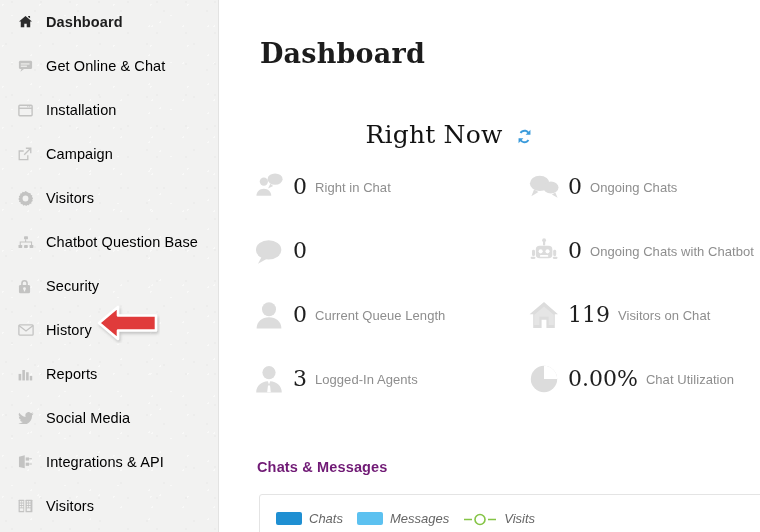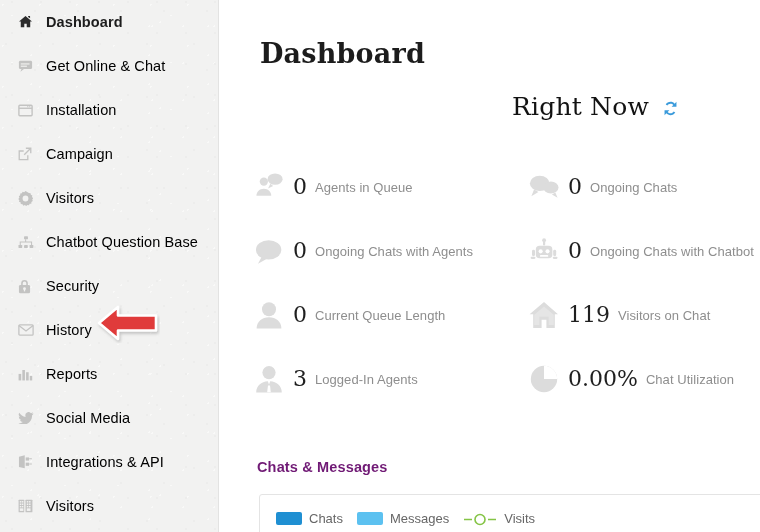--- a/index.html
+++ b/index.html
@@ -83,25 +83,25 @@
   #page-title {
     position: absolute;
     left: 41px; top: 38px;
     font-family: "DejaVu Serif", "Liberation Serif", serif;
     font-size: 27px;
     color: #1c1c1c;
     letter-spacing: .2px;
   }
   #right-now-row {
     position: absolute;
-    left: 0; top: 92px;
+    left: 0; top: 120px;
     width: 460px;
     display: flex;
     align-items: center;
-    justify-content: flex-end;
+    justify-content: center;
     gap: 13px;
   }
   #right-now-title {
     font-family: "DejaVu Serif", "Liberation Serif", serif;
     font-size: 25px;
     color: #121212;
     letter-spacing: .2px;
   }
   #refresh-btn {
     background: none; border: none; padding: 0;
@@ -163,20 +163,21 @@
     background: #ffffff;
     border: 1px solid #e4e4e4;
     border-radius: 3px;
   }
   #chart-legend {
     position: absolute;
     left: 16px; top: 16px;
     display: flex;
     align-items: center;
     gap: 14px;
+    font-style: italic;
   }
   .legend-entry { display: flex; align-items: center; gap: 7px; cursor: pointer; }
   .legend-swatch { width: 26px; height: 13px; border-radius: 2px; display: block; }
   .legend-text { font-size: 13px; color: #666; white-space: nowrap; }
   .legend-line { width: 34px; height: 13px; display: block; }
 </style>
 </head>
 <body>
 
 <div id="app">
@@ -350,21 +351,21 @@
         <div class="stat">
           <span class="stat-icon">
             <svg width="30" height="30" viewBox="0 0 32 32" fill="currentColor">
               <circle cx="10.5" cy="10.2" r="4.4"></circle>
               <path d="M2.6 25.4c0-4.6 3.5-7.6 7.9-7.6s7.9 3 7.9 7.6z"></path>
               <ellipse cx="22.5" cy="7.6" rx="8" ry="6.1"></ellipse>
               <path d="M17.4 12.6 15 17.6l5.4-2.6z"></path>
             </svg>
           </span>
           <span class="stat-value">0</span>
-          <span class="stat-label">Agents in Queue</span>
+          <span class="stat-label">Right in Chat</span>
         </div>
         <div class="stat">
           <span class="stat-icon">
             <svg width="30" height="26" viewBox="0 0 32 28" fill="currentColor">
               <ellipse cx="11.4" cy="10.2" rx="10.6" ry="8.2"></ellipse>
               <path d="M5.3 16.8 2.4 23.9l7.6-4.6z"></path>
               <ellipse cx="23.4" cy="14.6" rx="8.2" ry="6.4"></ellipse>
               <path d="M28.2 19.9l2.4 5.8-6.1-3.6z"></path>
             </svg>
           </span>
@@ -372,21 +373,20 @@
           <span class="stat-label">Ongoing Chats</span>
         </div>
         <div class="stat">
           <span class="stat-icon">
             <svg width="28" height="25" viewBox="0 0 30 26" fill="currentColor">
               <ellipse cx="14.6" cy="11.3" rx="13.6" ry="10.3"></ellipse>
               <path d="M7.2 18.6 3.2 26l9.6-5.2z"></path>
             </svg>
           </span>
           <span class="stat-value">0</span>
-          <span class="stat-label">Ongoing Chats with Agents</span>
         </div>
         <div class="stat">
           <span class="stat-icon">
             <svg width="32" height="26" viewBox="0 0 34 28" fill="currentColor">
               <rect x="8.2" y="8.4" width="17.8" height="13.4" rx="4"></rect>
               <circle cx="13.4" cy="14.4" r="2.2" fill="#ffffff"></circle>
               <circle cx="20.8" cy="14.4" r="2.2" fill="#ffffff"></circle>
               <rect x="12.6" y="18.4" width="9" height="1.8" rx=".9" fill="#ffffff"></rect>
               <rect x="15.9" y="3" width="2.4" height="5.2" rx="1.2"></rect>
               <circle cx="17.1" cy="2.3" r="2.1"></circle>

